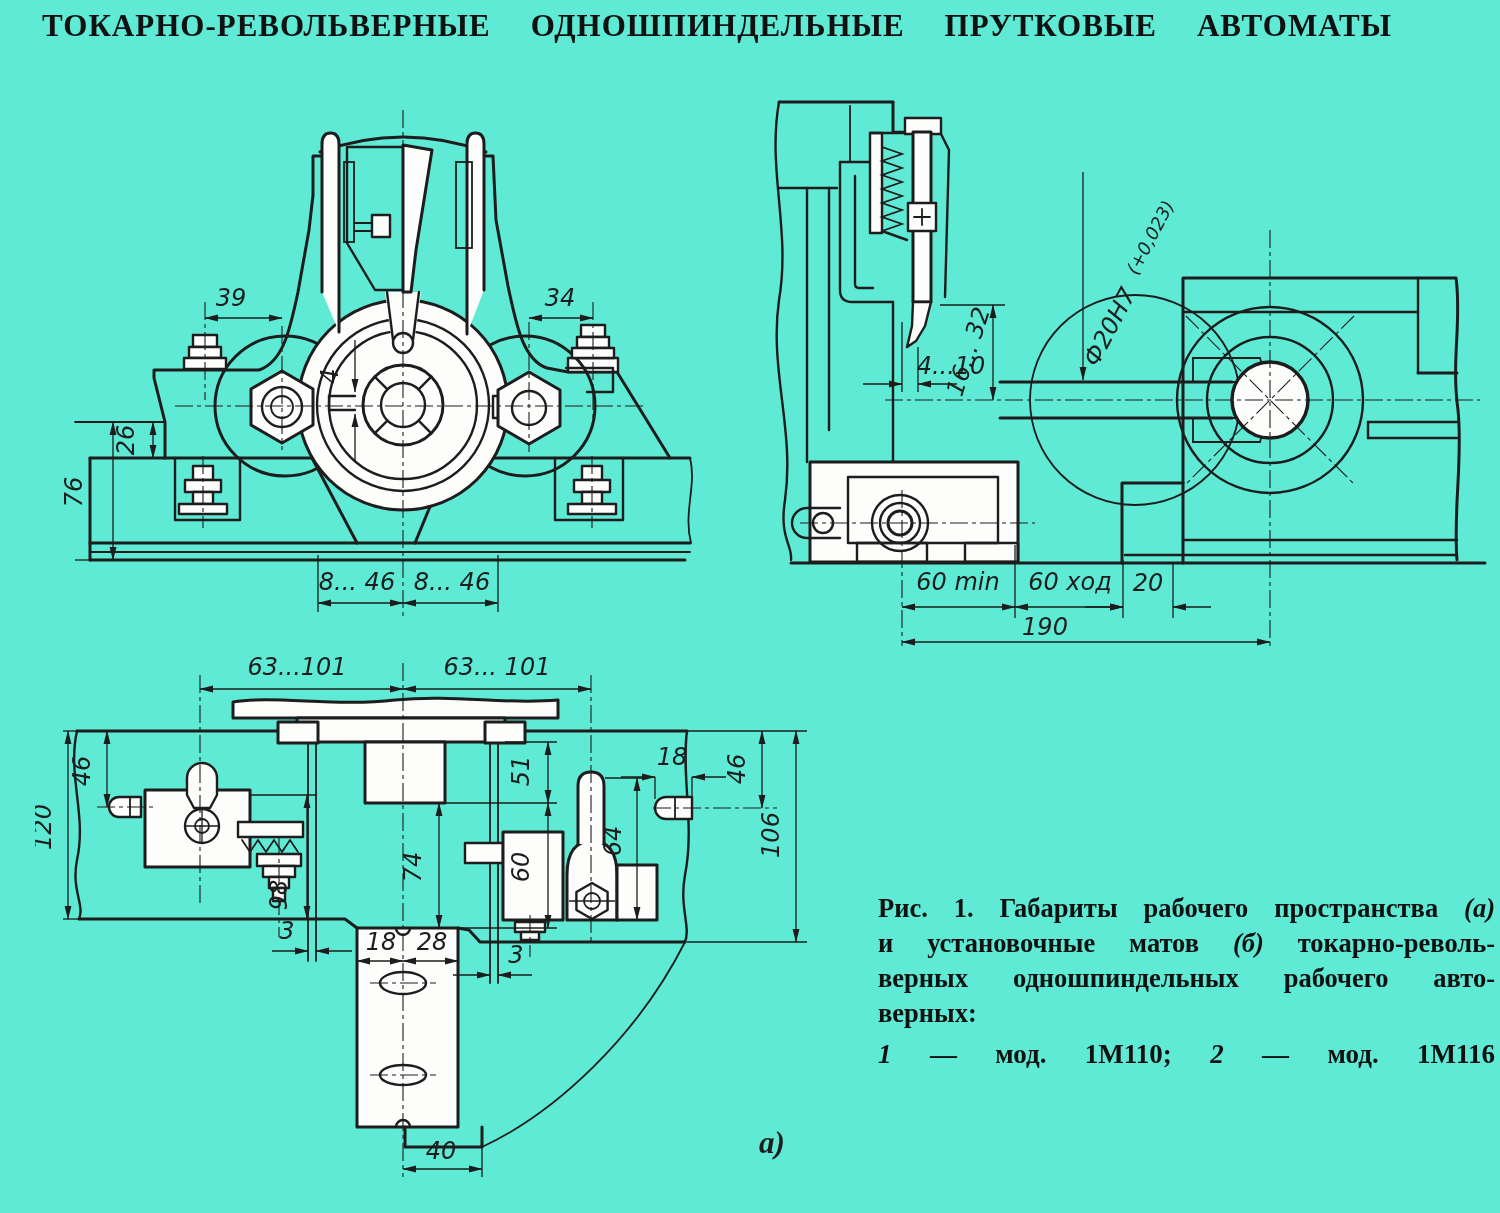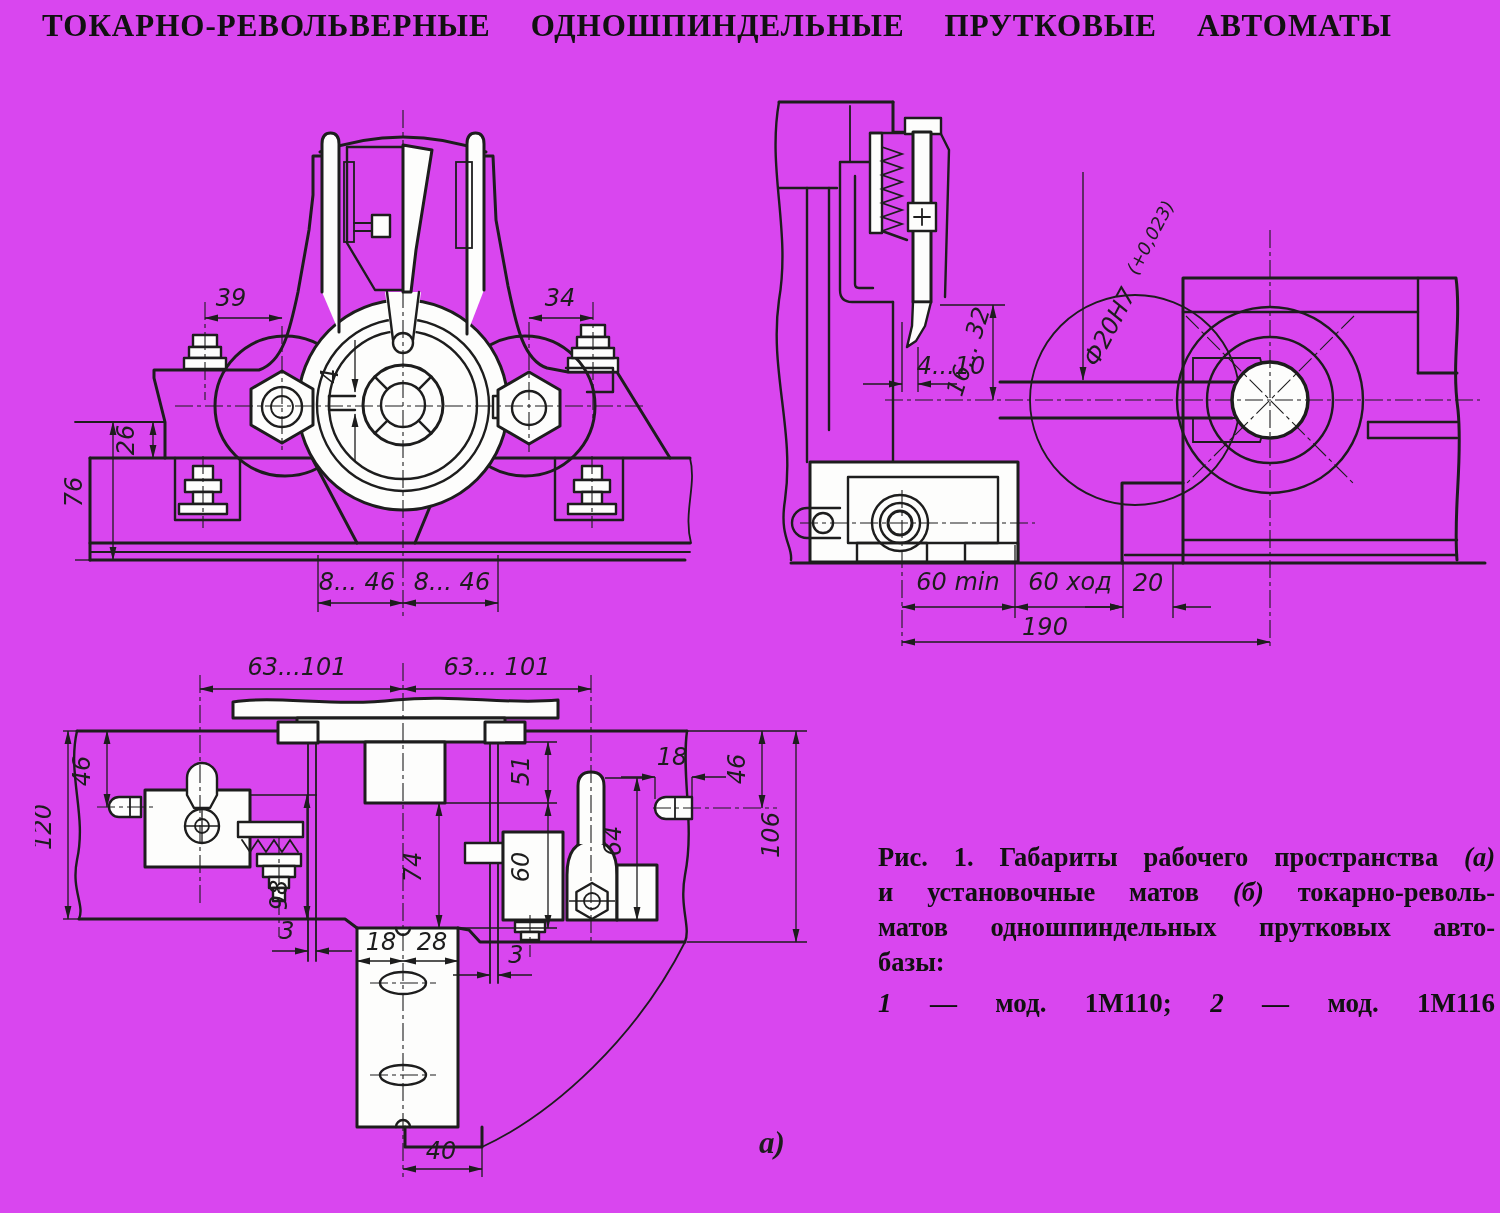--- a/index.html
+++ b/index.html
@@ -1,34 +1,34 @@
 <!DOCTYPE html>
 <html><head>
 <meta charset="utf-8">
 <style>
   html,body{margin:0;padding:0;background:#e8e8e8;}
-  #page{position:relative;width:1500px;height:1213px;background:#d946ef;overflow:hidden;
+  #page{position:relative;width:1500px;height:1213px;background:#5eead4;overflow:hidden;
         font-family:"Liberation Serif",serif;color:#1d1d1d;}
   #title{position:absolute;left:42px;top:8px;width:1350px;
          font:bold 31px "Liberation Serif",serif;letter-spacing:1px;
          text-align:justify;text-align-last:justify;white-space:nowrap;
          transform:scaleX(1.0);color:#111;}
   .drawing{position:absolute;}
   
   .o3{stroke:#1d1d1d;stroke-width:3;fill:none;stroke-linecap:round;stroke-linejoin:round;}
   .o25{stroke:#1d1d1d;stroke-width:2.4;fill:none;stroke-linecap:round;stroke-linejoin:round;}
   .o2{stroke:#1d1d1d;stroke-width:1.8;fill:none;stroke-linecap:round;}
   .fw{fill:#fdfdfc;}
   .d{stroke:#1d1d1d;stroke-width:1.3;fill:none;}
   .c{stroke:#1d1d1d;stroke-width:1.1;fill:none;stroke-dasharray:18 4 4 4;}
   text.t{font:italic 24px "DejaVu Sans",sans-serif;fill:#1d1d1d;}
   text.ts{font:italic 18px "DejaVu Sans",sans-serif;fill:#1d1d1d;}
   text.lab{font:italic bold 31px "Liberation Serif",serif;fill:#1d1d1d;}
   
-  #caption{position:absolute;left:878px;top:840px;width:617px;
+  #caption{position:absolute;left:878px;top:891px;width:617px;
            font:bold 26.5px "Liberation Serif",serif;line-height:35px;color:#111;}
   #caption .j{text-align:justify;text-align-last:justify;}
   #caption i{font-style:italic;}
   #legend{font-weight:bold;font-size:27px;margin-top:6px;}
   #legend i{font-family:"Liberation Serif",serif;}
 </style>
 </head>
 <body>
 
 <div id="page">
@@ -429,18 +429,18 @@
       <line class="d" x1="368" y1="524" x2="447" y2="524" marker-start="url(#mC)" marker-end="url(#mC)"></line>
       <text class="t" x="406" y="514" text-anchor="middle">40</text>
     </g>
 
     <text class="lab" x="737" y="508" text-anchor="middle">а)</text>
   </svg>
 
   <div id="caption">
     <div class="j"><span>Рис. 1. Габариты рабочего пространства</span> <i>(а)</i></div>
     <div class="j"><span>и установочные матов</span> <i>(б)</i> <span>токарно-револь-</span></div>
-    <div class="j">матов одношпиндельных прутковых авто-</div>
-    <div>базы:</div>
+    <div class="j">верных одношпиндельных рабочего авто-</div>
+    <div>верных:</div>
     <div id="legend" class="j"><i>1</i> <span>— мод. 1М110;</span> <i>2</i> <span>— мод. 1М116</span></div>
   </div>
 
 </div>
 
 </body></html>

